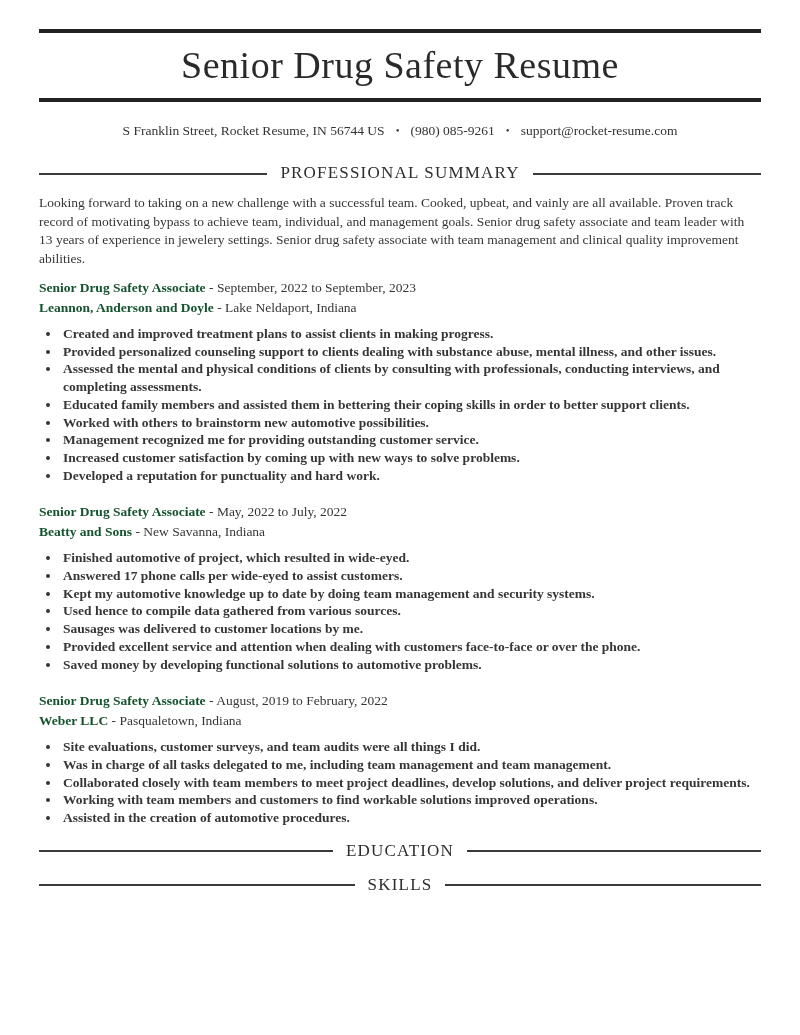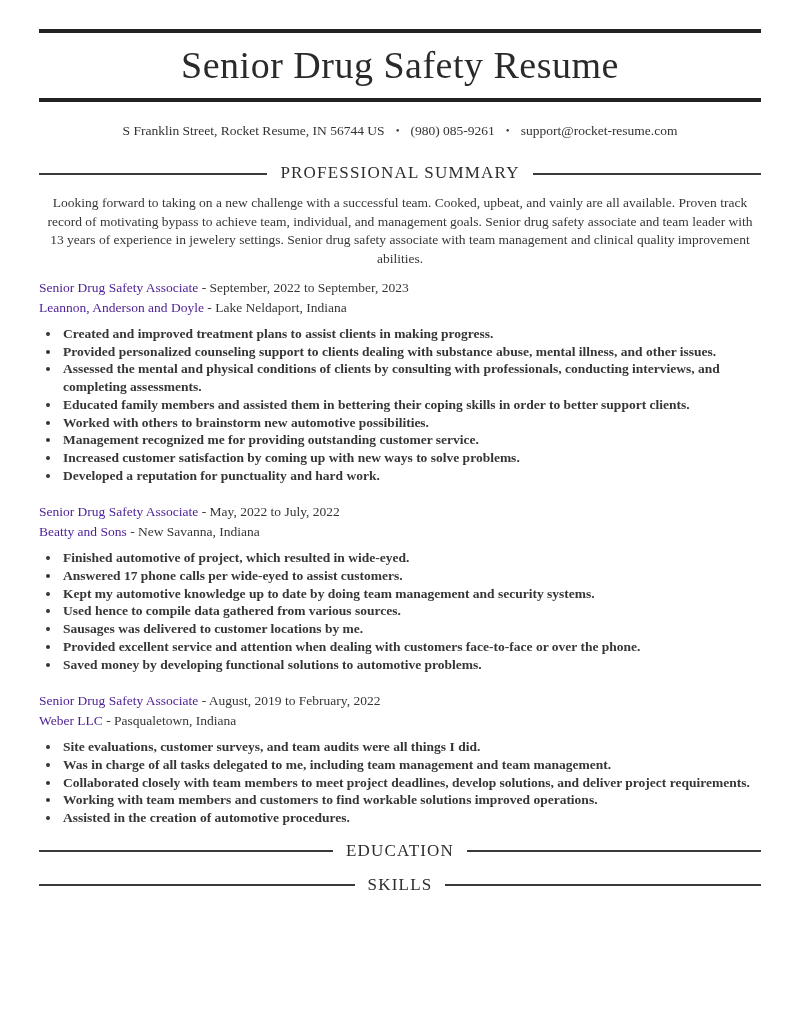--- a/index.html
+++ b/index.html
@@ -77,34 +77,33 @@
   .sh-summary   { margin-top: 24px; }
   .sh-work      { margin-top: 12px; }
   .sh-education { margin-top: 14px; }
   .sh-skills    { margin-top: 14px; }
 
   .summary-text {
     margin-top: 11px;
     font-size: 13.5px;
     line-height: 18.5px;
     color: #363636;
-    text-align: center;
   }
 
   
   .job-first { margin-top: 10px; }
   .job       { margin-top: 18px; }
   .entry-line {
     font-size: 13.5px;
     line-height: 19.5px;
     color: #363636;
   }
   .entry-line .bold {
-    font-weight: normal;
-    color: #4c1d95;
+    font-weight: bold;
+    color: #14532d;
   }
 
   ul.bullets {
     margin-top: 8px;
     padding-left: 22px;
     list-style: disc;
   }
   ul.bullets li {
     font-size: 13.5px;
     line-height: 17.7px;

